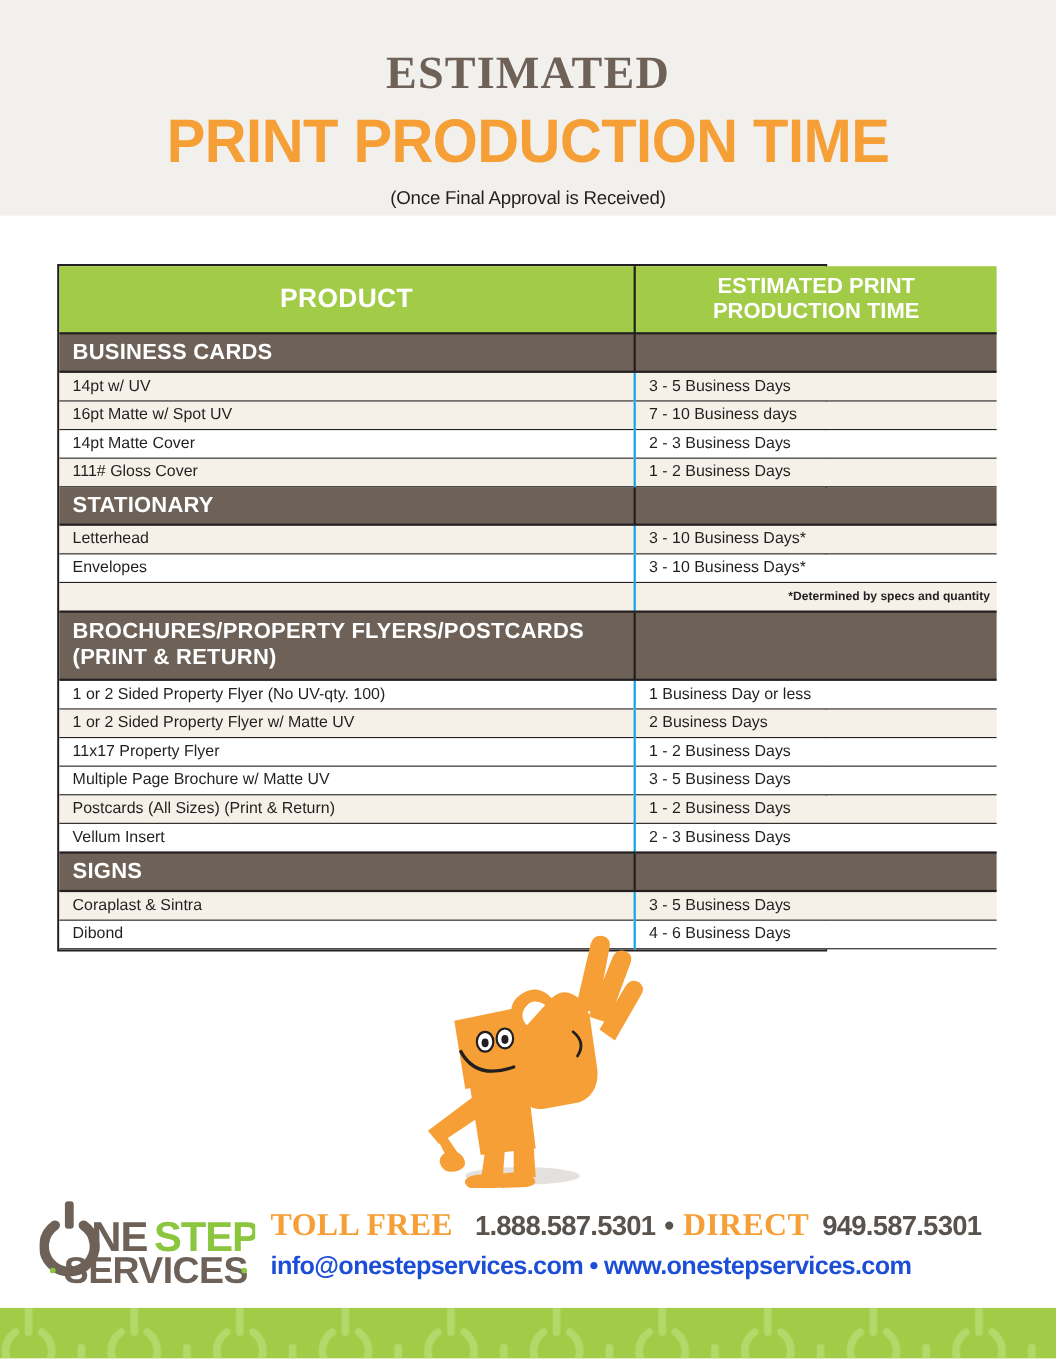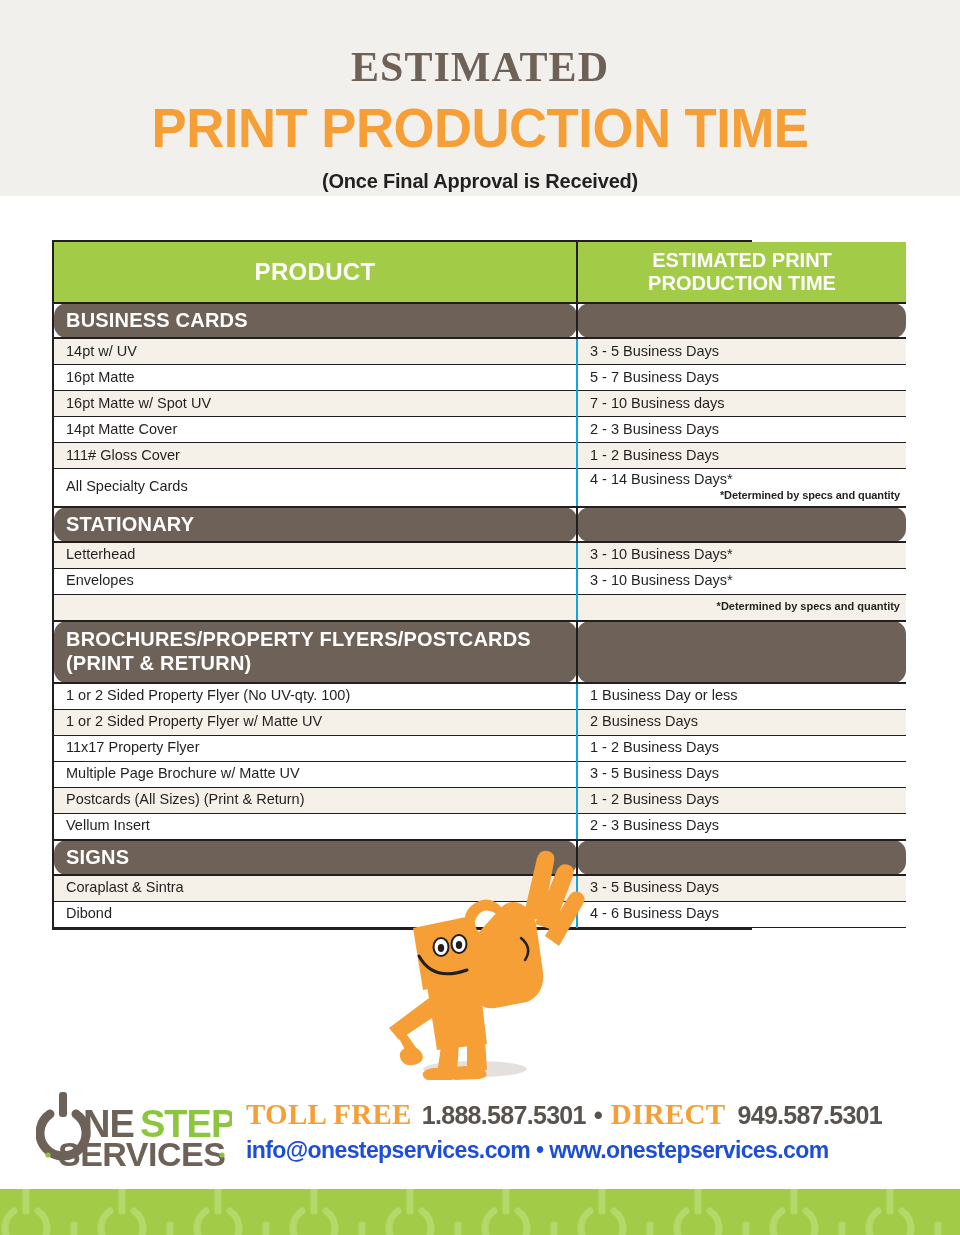--- a/index.html
+++ b/index.html
@@ -30,21 +30,21 @@
     font-family:"Liberation Sans", sans-serif;
     font-weight:bold;
     font-size:56px;
     letter-spacing:-0.5px;
     color:#f59f36;
     line-height:1.05;
     transform:scaleX(0.94);
   }
   .title-sub{
     margin:0;padding-top:12px;
-    font-size:20px;font-weight:bold;color:#231f20;
+    font-size:17px;font-weight:normal;color:#231f20;
     letter-spacing:-0.2px;
   }
 
   
   .table-wrap{
     position:absolute;left:52px;top:240px;width:700px;
     border:2px solid #231f20;
     box-sizing:border-box;
   }
   table.pt{
@@ -70,21 +70,20 @@
   tr.head th:last-child{border-right:0;}
   .th-product{font-size:24px;letter-spacing:0.3px;text-align:center;}
   .th-time{font-size:20px;line-height:1.15;text-align:center;padding:0 6px;}
 
   
   tr.section td{
     background:#6e6158;
     color:#ffffff;
     border-bottom:2px solid #231f20;
     border-right:2px solid #231f20;
-    border-radius:13px;
   }
   tr.section td:last-child{border-right:0;}
   .sec-label{
     font-size:20px;font-weight:bold;line-height:1.2;
     padding:4px 0 5px 12px;letter-spacing:0.2px;
   }
   .sec-tall .sec-label{padding:5px 0 7px 12px;}
 
   
   tr.data td{
@@ -190,28 +189,20 @@
       </tr>
 
       <tr class="data row-cream">
         <td>
             <div class="cell-txt">14pt w/ UV</div>
           </td>
         <td>
             <div class="cell-txt">3 - 5 Business Days</div>
           </td>
       </tr>
-      <tr class="data row-white">
-        <td>
-            <div class="cell-txt">16pt Matte</div>
-          </td>
-        <td>
-            <div class="cell-txt">5 - 7 Business Days</div>
-          </td>
-      </tr>
       <tr class="data row-cream">
         <td>
             <div class="cell-txt">16pt Matte w/ Spot UV</div>
           </td>
         <td>
             <div class="cell-txt">7 - 10 Business days</div>
           </td>
       </tr>
       <tr class="data row-white">
         <td>
@@ -221,31 +212,20 @@
             <div class="cell-txt">2 - 3 Business Days</div>
           </td>
       </tr>
       <tr class="data row-cream">
         <td>
             <div class="cell-txt">111# Gloss Cover</div>
           </td>
         <td>
             <div class="cell-txt">1 - 2 Business Days</div>
           </td>
-      </tr>
-      <tr class="data row-white sechalf">
-        <td>
-            <div class="cell-txt two-line">All Specialty Cards</div>
-          </td>
-        <td>
-          <div class="cell-txt two-line">
-            <span>4 - 14 Business Days*</span>
-            <span class="foot-note">*Determined by specs and quantity</span>
-          </div>
-        </td>
       </tr>
 
       <tr class="section">
         <td>
           <div class="sec-label">STATIONARY</div>
         </td>
         <td></td>
       </tr>
 
       <tr class="data row-cream">
@@ -415,21 +395,21 @@
       <text x="47" y="47" font-family="Liberation Sans, sans-serif" font-weight="bold" font-size="38" fill="#6e6158" letter-spacing="-1">NE</text>
       <text x="104" y="47" font-family="Liberation Sans, sans-serif" font-weight="bold" font-size="38" fill="#8cc63f" letter-spacing="-1">STEP</text>
       <circle cx="12" cy="65" r="2.6" fill="#8cc63f"></circle>
       <text x="22" y="76" font-family="Liberation Sans, sans-serif" font-weight="bold" font-size="34" fill="#6e6158" letter-spacing="-0.5">SERVICES</text>
       <circle cx="186" cy="65" r="2.6" fill="#8cc63f"></circle>
     </svg>
   </div>
 
   <div class="contact">
     <div class="contact-line1">
-      <span class="tollfree-lbl">TOLL FREE</span><span class="phone-num" style="margin-left:10px;">1.888.587.5301</span><span class="sep-dot" style="margin:0 8px;">•</span><span class="direct-lbl">DIRECT</span><span class="phone-num" style="margin-left:12px;">949.587.5301</span>
+      <span class="tollfree-lbl">TOLL FREE</span><span class="phone-num" style="margin-left:20px;">1.888.587.5301</span><span class="sep-dot" style="margin:0 8px;">•</span><span class="direct-lbl">DIRECT</span><span class="phone-num" style="margin-left:12px;">949.587.5301</span>
     </div>
     <div class="contact-line2">info@onestepservices.com • www.onestepservices.com</div>
   </div>
 
 </div>
 
 <div class="green-strip">
   <svg width="960" height="46" viewBox="0 0 960 46">
     <defs>
       <pattern id="pwr" x="0" y="0" width="96" height="66" patternUnits="userSpaceOnUse">

